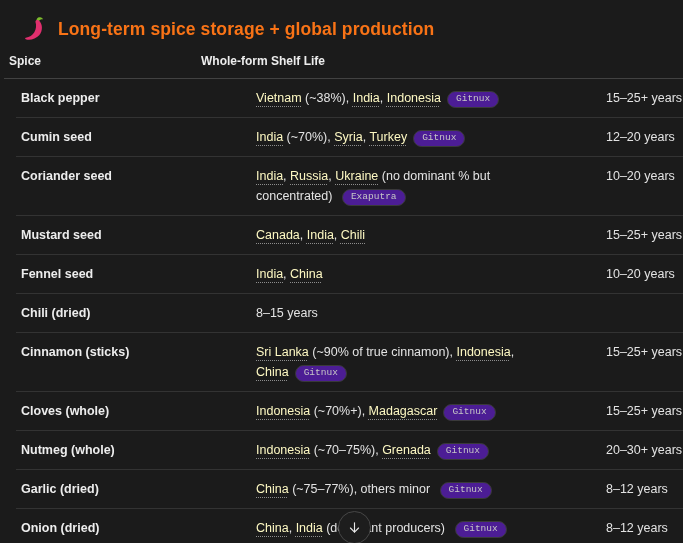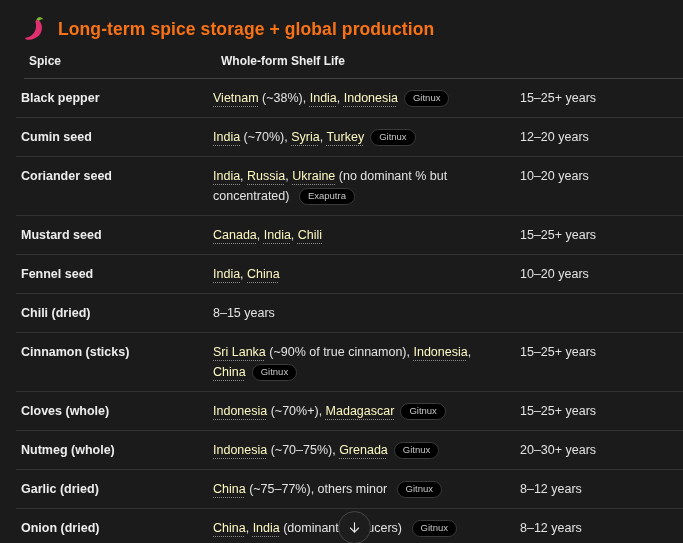--- a/index.html
+++ b/index.html
@@ -12,48 +12,48 @@
   .page-header{
     display:flex;align-items:center;gap:11px;
     padding:15px 21px 0 21px;height:28px;
   }
   .pepper-icon{width:26px;height:26px;flex:0 0 auto}
   .page-title{
     font-size:17.5px;font-weight:700;color:#f97316;letter-spacing:.1px;
     white-space:nowrap;
   }
   .thead{
-    margin-left:24px;margin-top:0;
+    margin-left:4px;margin-top:0;
     display:grid;grid-template-columns:197px 307px 1fr;
     padding:11px 0 9px 0;border-bottom:1px solid #424242;
   }
   .th{font-size:12px;font-weight:700;color:#ededed;line-height:15px}
   .th:first-child{padding-left:5px}
   .tbody{display:block}
   .trow{
     margin-left:16px;
     display:grid;grid-template-columns:197px 307px 1fr;
     padding:9px 0;border-bottom:1px solid #333333;
-    font-size:12.5px;line-height:20px;
+    font-size:12.5px;line-height:20px;gap:43px;
   }
   .cell{color:#e3e3e3}
   .cell-spice{font-weight:700;color:#ededed;padding-left:5px}
   .cell-countries{padding-right:10px}
   .country-link{
     color:#fef9c3;cursor:pointer;
     text-decoration:underline dotted #8d8d8d;
     text-decoration-thickness:1px;
     text-underline-offset:3.5px;
   }
   .src-badge{
     display:inline-block;vertical-align:1.5px;
-    background:#000000;border:1px solid #3a3a3a;border-radius:999px;
+    background:#4c1d95;border:1px solid #3a3a3a;border-radius:999px;
     padding:1px 8px 2px 8px;margin-left:6px;
     font-size:9.5px;line-height:12px;color:#c6c6c6;
-    cursor:pointer;white-space:nowrap;
+    cursor:pointer;white-space:nowrap;font-family:Liberation Mono, monospace;
   }
   .src-badge .extra{color:#888888;margin-left:3px}
   .scroll-btn{
     position:absolute;left:338px;top:511px;width:33px;height:33px;
     border-radius:50%;background:#1d1d1d;border:1px solid #474747;
     display:flex;align-items:center;justify-content:center;
     cursor:pointer;z-index:10;box-sizing:border-box;
   }
 </style>
 </head>

